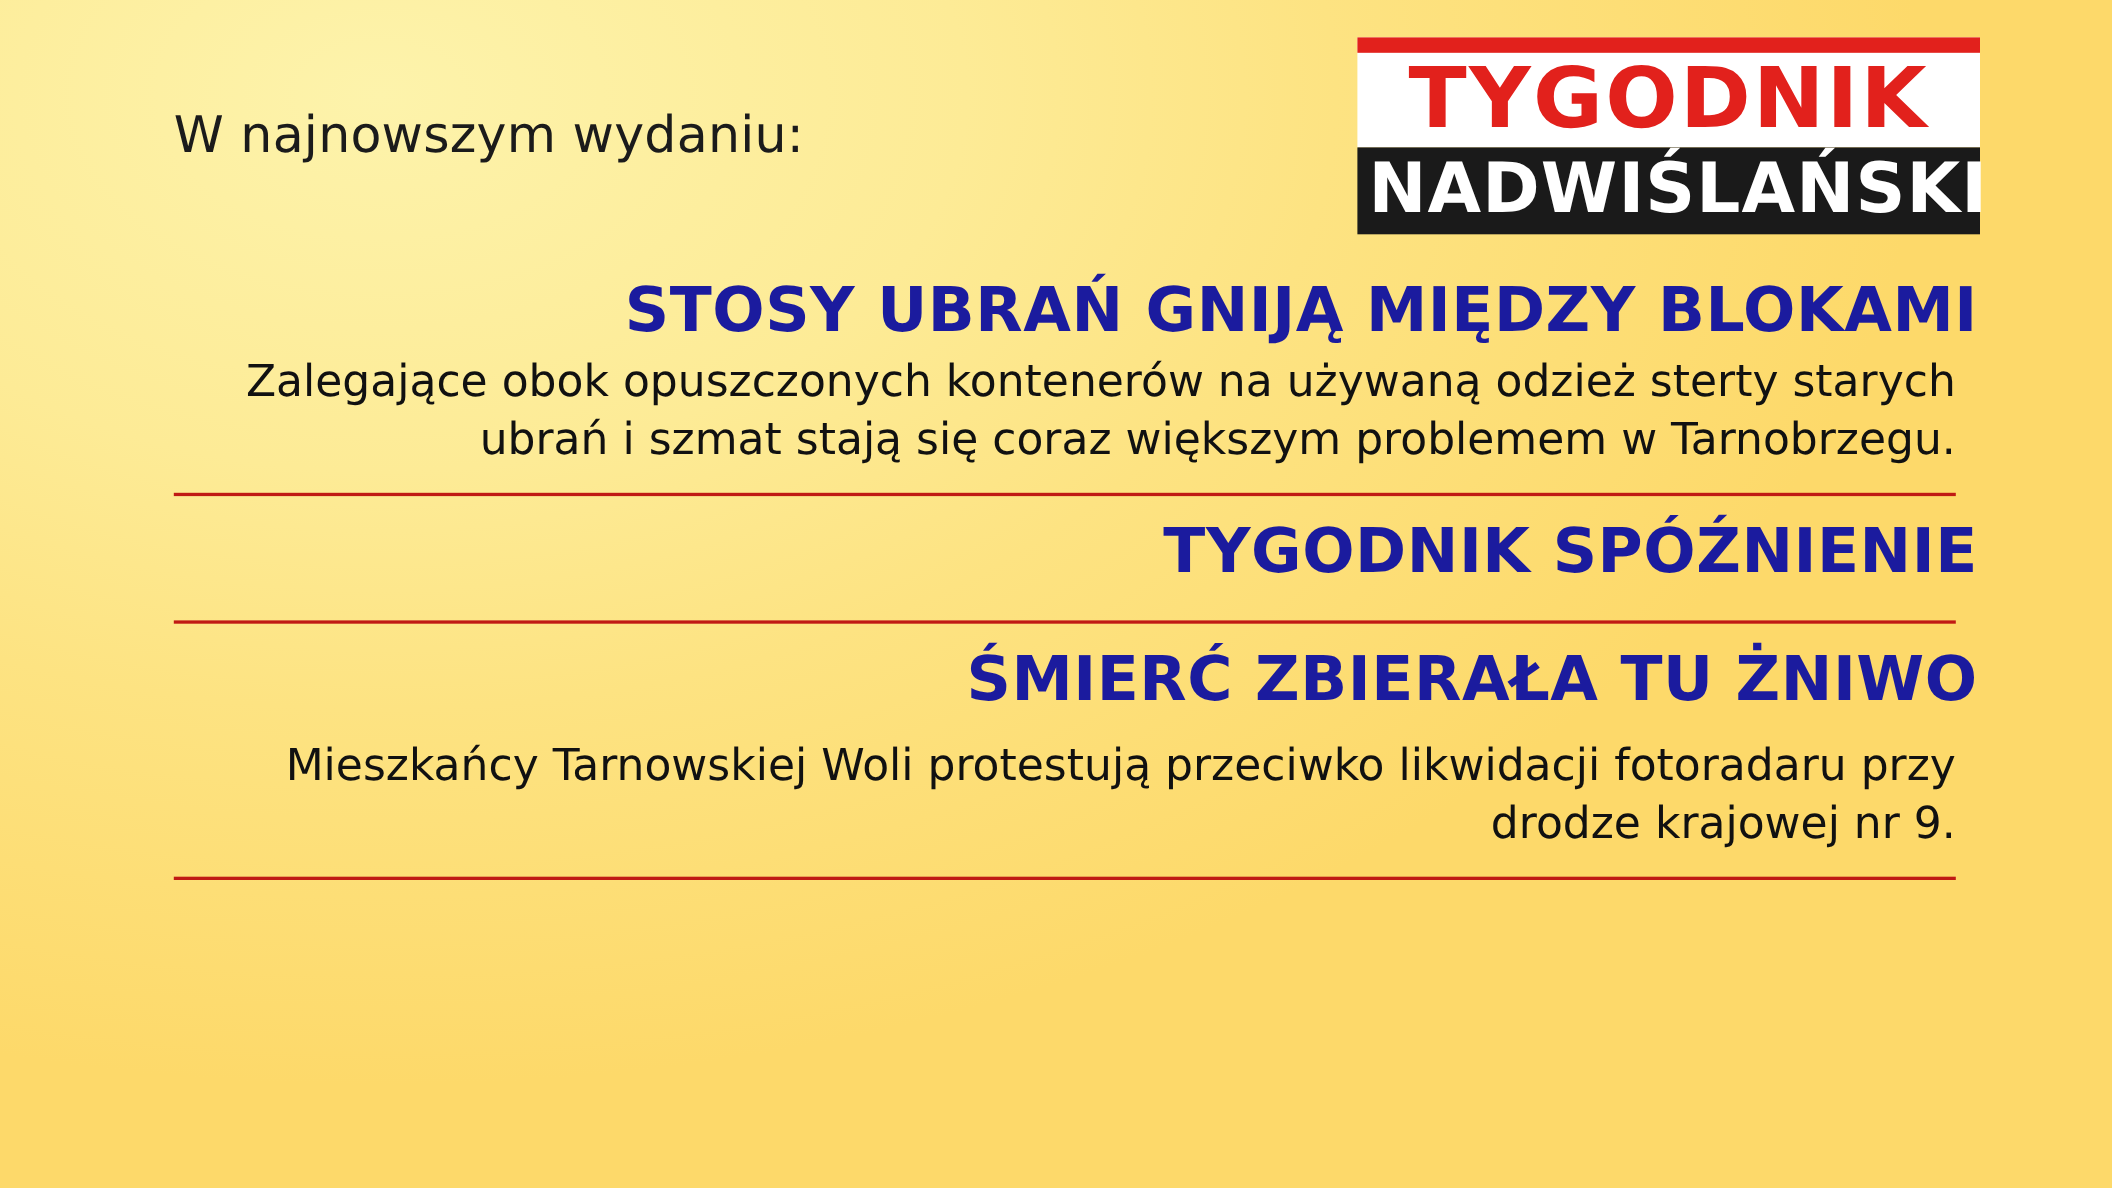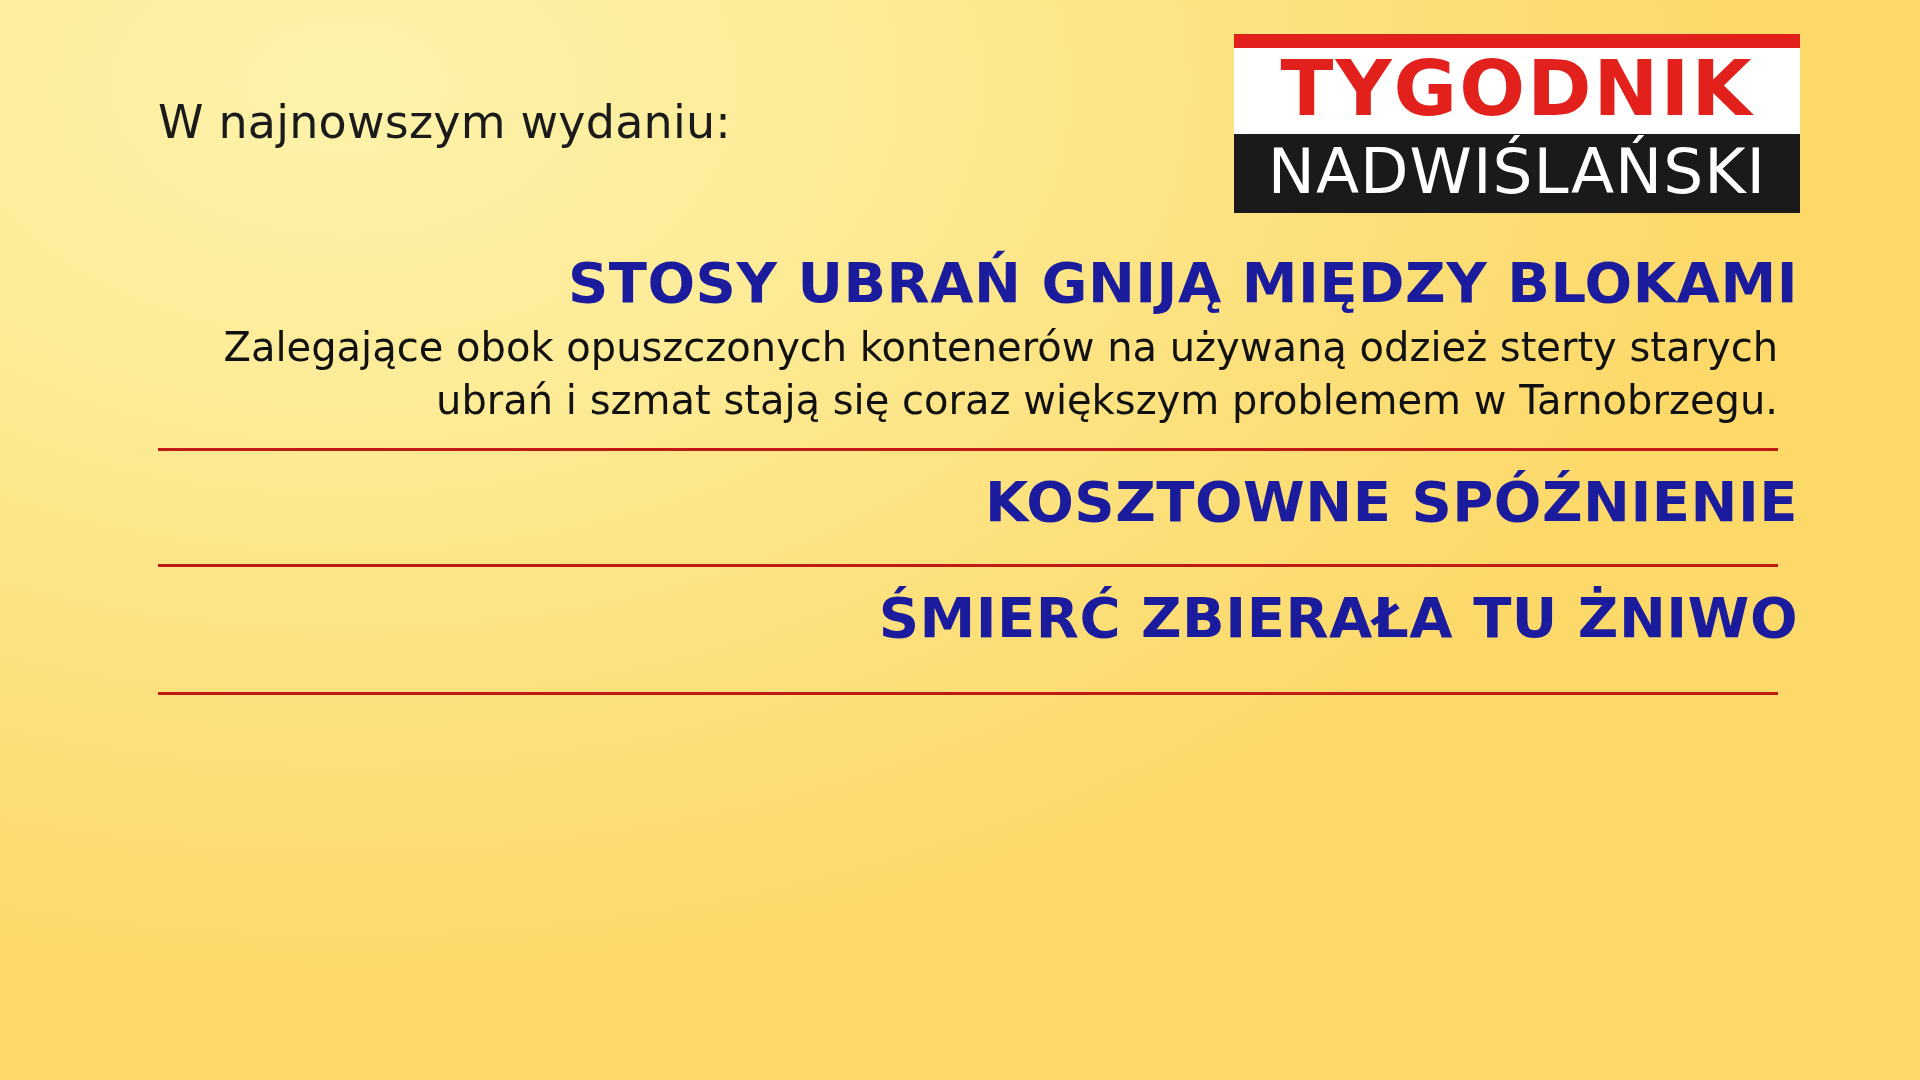--- a/index.html
+++ b/index.html
@@ -62,21 +62,21 @@
   }
   .logo-bottom {
     background: #1a1a1a;
     padding: 6px 10px 10px 10px;
     box-sizing: border-box;
   }
   .logo-bottom-text {
     display: block;
     color: #ffffff;
     font-family: "DejaVu Sans", sans-serif;
-    font-weight: normal;
+    font-weight: bold;
     font-size: 63px;
     line-height: 1.0;
     letter-spacing: 1px;
     text-align: center;
     white-space: nowrap;
   }
 
   
   .articles {
     position: absolute;
@@ -132,23 +132,24 @@
 
   <div class="articles">
 
     <div class="article article-1">
       <h2 class="headline">STOSY UBRAŃ GNIJĄ MIĘDZY BLOKAMI</h2>
       <p class="lead">Zalegające obok opuszczonych kontenerów na używaną odzież sterty starych ubrań i szmat stają się coraz większym problemem w Tarnobrzegu.</p>
     </div>
     <div class="divider"></div>
 
     <div class="article article-2">
-      <h2 class="headline">KOSZTOWNE SPÓŹNIENIE</h2>
+      <h2 class="headline">TYGODNIK SPÓŹNIENIE</h2>
     </div>
     <div class="divider"></div>
 
     <div class="article article-3">
       <h2 class="headline">ŚMIERĆ ZBIERAŁA TU ŻNIWO</h2>
+      <p class="lead">Mieszkańcy Tarnowskiej Woli protestują przeciwko likwidacji fotoradaru przy drodze krajowej nr 9.</p>
     </div>
     <div class="divider"></div>
 
   </div>
 </div>
 
 </body></html>

